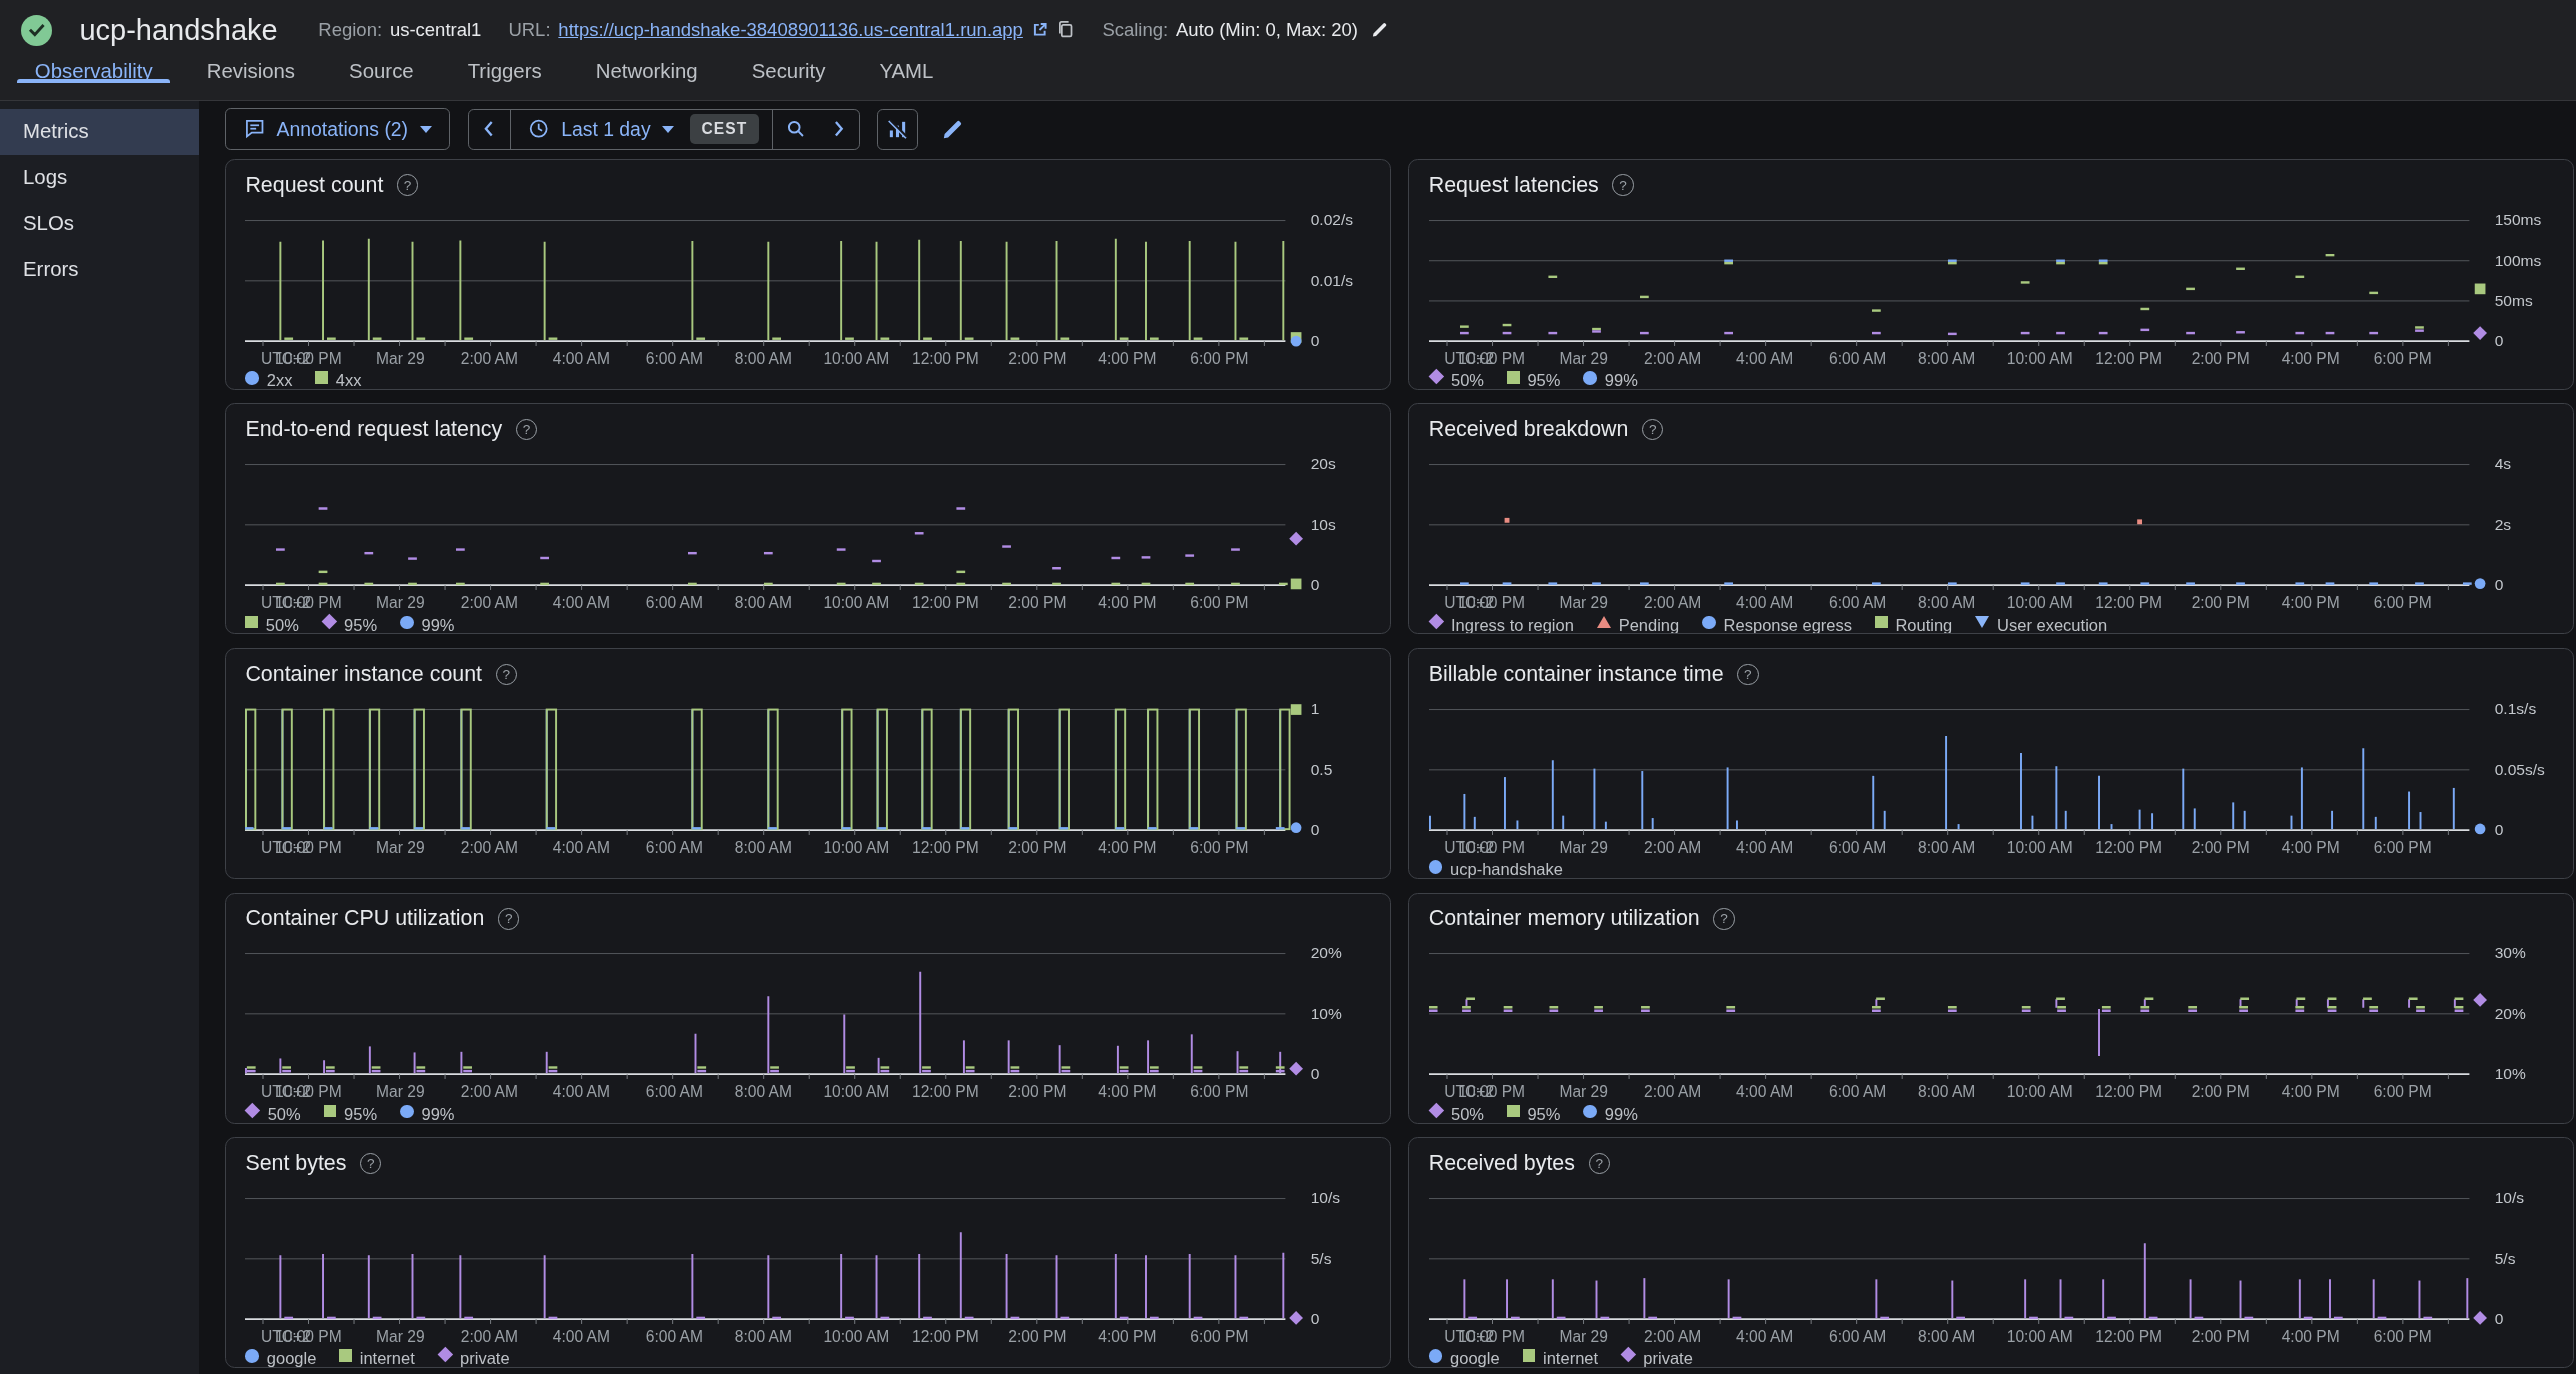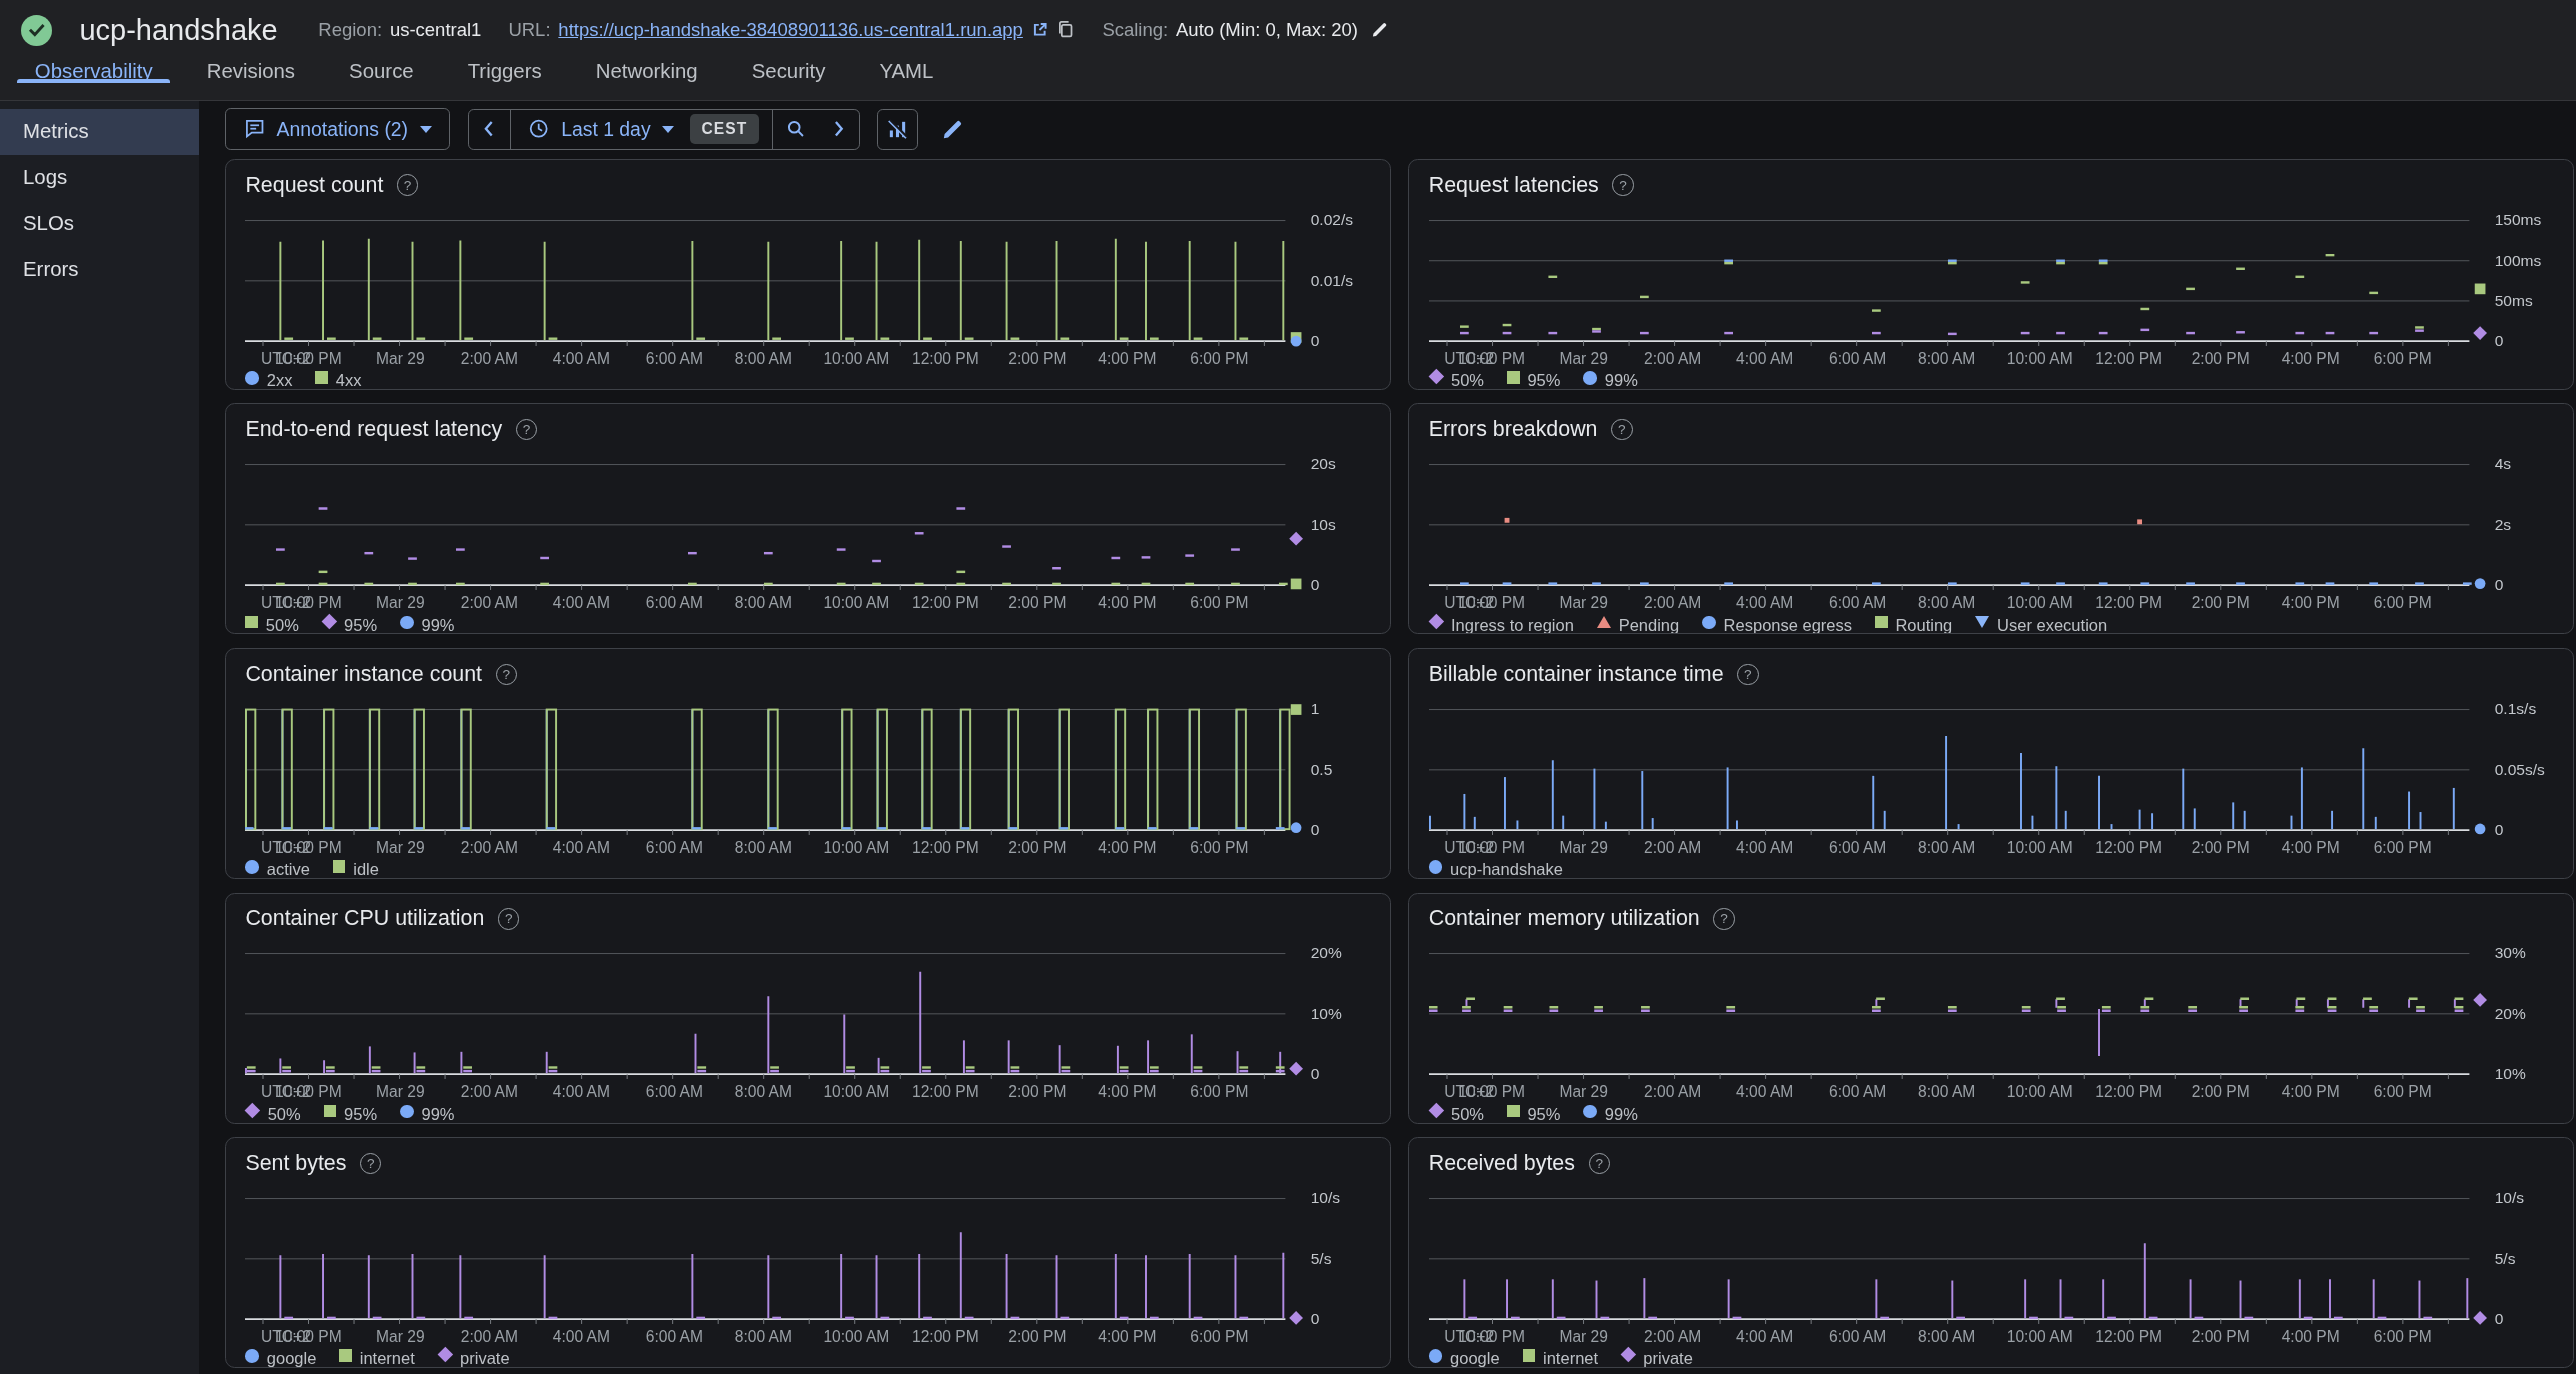--- a/index.html
+++ b/index.html
@@ -567,21 +567,21 @@
               <span>95%</span>
             </span>
             <span class="legend-item">
               <span class="lg-circle" style="background: rgb(123, 170, 247);"></span>
               <span>99%</span>
             </span>
           </div>
         </div>
         <div class="chart-card">
           <div class="chart-title-row">
-            <span class="chart-title">Errors breakdown</span>
+            <span class="chart-title">Received breakdown</span>
             <button class="help-icon">?</button>
           </div>
           <div class="chart-plot"><svg width="1125" height="148" viewBox="0 0 1157 152">
               <g>
                 <line x1="0" x2="1070" y1="20" y2="20" stroke="#55585d" stroke-width="1"></line>
                 <text x="1096" y="25" fill="#c3c7cc" font-size="16" font-family="Liberation Sans, sans-serif">4s</text>
                 <line x1="0" x2="1070" y1="82" y2="82" stroke="#55585d" stroke-width="1"></line>
                 <text x="1096" y="87" fill="#c3c7cc" font-size="16" font-family="Liberation Sans, sans-serif">2s</text>
                 <text x="1096" y="149" fill="#c3c7cc" font-size="16" font-family="Liberation Sans, sans-serif">0</text>
               </g>
@@ -793,30 +793,20 @@
             <span style="left: 155px;">Mar 29</span>
             <span style="left: 244px;">2:00 AM</span>
             <span style="left: 336px;">4:00 AM</span>
             <span style="left: 429px;">6:00 AM</span>
             <span style="left: 518px;">8:00 AM</span>
             <span style="left: 611px;">10:00 AM</span>
             <span style="left: 700px;">12:00 PM</span>
             <span style="left: 792px;">2:00 PM</span>
             <span style="left: 882px;">4:00 PM</span>
             <span style="left: 974px;">6:00 PM</span>
-          </div>
-          <div class="chart-legend">
-            <span class="legend-item">
-              <span class="lg-circle" style="background: rgb(123, 170, 247);"></span>
-              <span>active</span>
-            </span>
-            <span class="legend-item">
-              <span class="lg-square" style="background: rgb(169, 201, 127);"></span>
-              <span>idle</span>
-            </span>
           </div>
         </div>
         <div class="chart-card">
           <div class="chart-title-row">
             <span class="chart-title">Billable container instance time</span>
             <button class="help-icon">?</button>
           </div>
           <div class="chart-plot"><svg width="1125" height="148" viewBox="0 0 1157 152">
               <g>
                 <line x1="0" x2="1070" y1="20" y2="20" stroke="#55585d" stroke-width="1"></line>

